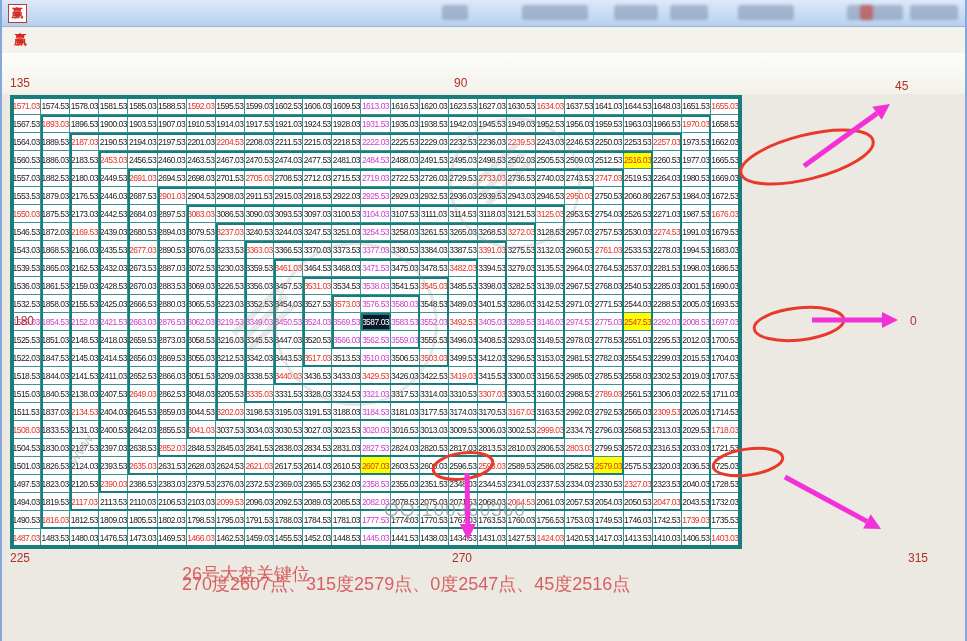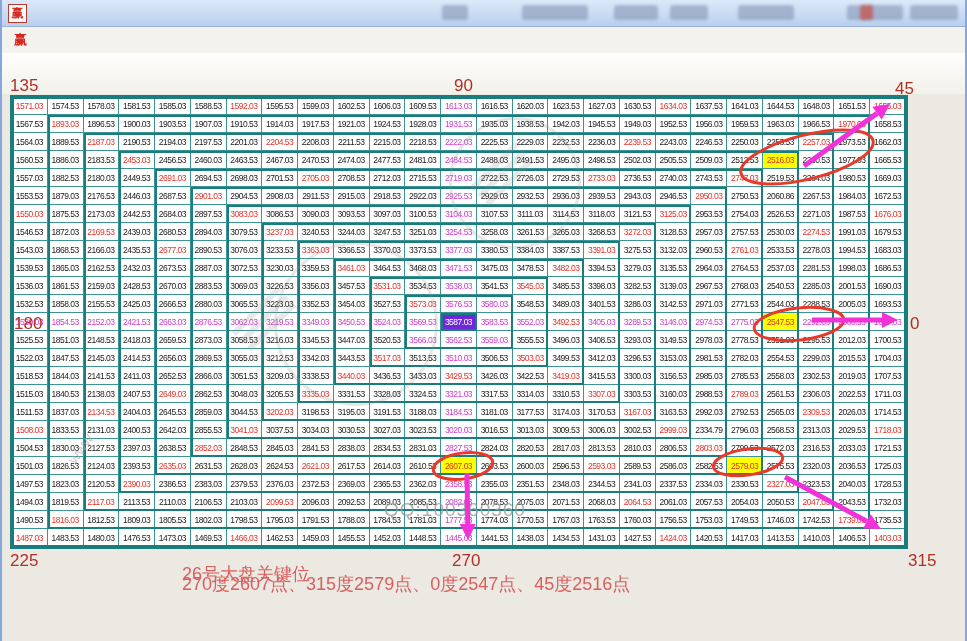--- a/index.html
+++ b/index.html
@@ -24,41 +24,41 @@
   .tb-label.l1{left:38px;}
   .tb-label.l2{left:190px;}
   .tb-input{position:absolute;left:114px;top:70px;width:62px;height:18px;border:1px solid #8a9cb2;background:#fff;color:#e03328;font-size:11px;font-family:"Liberation Sans",sans-serif;padding:0 2px;box-sizing:content-box;}
   .tb-select{position:absolute;left:234px;top:69px;width:68px;height:21px;border:1px solid #8a9cb2;background:#fff;box-sizing:border-box;}
   .tb-select .val{position:absolute;left:4px;top:3px;font-size:11px;color:#e03328;}
   .dd-btn{position:absolute;right:1px;top:1px;width:16px;height:17px;background:#ece9e2;border:1px solid #fff;border-right-color:#9a968c;border-bottom-color:#9a968c;font-size:7px;color:#333;text-align:center;line-height:17px;}
   .tb-btn{position:absolute;top:67px;height:25px;background:#ece9e2;border:1px solid #fff;border-right-color:#716f64;border-bottom-color:#716f64;box-shadow:1px 1px 0 #aaa;font-size:13px;color:#000;font-family:"Liberation Sans","DejaVu Sans",sans-serif;padding:0;}
   .tb-btn.b1{left:313px;width:56px;}
   .tb-btn.b2{left:371px;width:60px;outline:1px dotted #555;outline-offset:-4px;border:1px solid #333;box-shadow:inset 1px 1px 0 #fff, inset -1px -1px 0 #8c8a80;}
   
-  .gridwrap{position:absolute;left:8px;top:95px;width:898px;height:454px;background:#fff;border:2px solid #1a7d7d;box-sizing:border-box;text-align:right;}
+  .gridwrap{position:absolute;left:8px;top:95px;width:732px;height:454px;background:#fff;border:2px solid #1a7d7d;box-sizing:border-box;text-align:right;}
   .grid{position:absolute;left:0;top:0;width:100%;height:100%;display:grid;grid-template-columns:repeat(25,1fr);grid-template-rows:repeat(25,1fr);}
   .cell{border-right:1px solid #3b9393;border-bottom:1px solid #3b9393;font-size:8.5px;letter-spacing:-0.5px;color:#1a1a1a;display:flex;align-items:center;justify-content:center;overflow:hidden;white-space:nowrap;box-sizing:border-box;}
   .cell.red{color:#e03328;}
   .cell.magenta{color:#cc3ecc;}
   .cell.key{background:#ffff00;color:#e03328;}
-  .cell.center{background:#6d28d9;color:#ffffff;}
+  .cell.center{background:#0f172a;color:#ffffff;}
   .ring{position:absolute;border:2px solid #1a7d7d;box-sizing:border-box;pointer-events:none;}
   
   .wm{position:absolute;pointer-events:none;}
   .wm-circle{border:3px solid rgba(140,140,140,0.22);border-radius:50%;}
   .wm-c1{left:272px;top:242px;width:158px;height:158px;}
   .wm-c2{left:447px;top:117px;width:126px;height:126px;}
   .wm-bars span{display:block;width:64px;height:6px;background:rgba(140,140,140,0.20);margin:5px 0;}
   .wm-b1{left:230px;top:300px;transform:rotate(-45deg);}
   .wm-b2{left:468px;top:155px;transform:rotate(-45deg);}
   .wm-qq{left:382px;top:499px;font-size:19px;color:#9b9b9b;opacity:0.8;letter-spacing:1px;}
   .wm-www{left:62px;top:440px;font-size:15px;color:#a8a8a8;opacity:0.6;transform:rotate(-55deg);}
   
   #overlay{position:absolute;left:0;top:0;width:967px;height:641px;pointer-events:none;}
-  .corner-label{position:absolute;font-size:17px;color:#b03028;white-space:nowrap;}
+  .corner-label{position:absolute;font-size:12px;color:#b03028;white-space:nowrap;}
   .anno{position:absolute;left:180px;color:#d95f5f;font-size:18px;white-space:nowrap;}
   .anno.a1{top:562px;}
   .anno.a2{top:572px;}
 </style>
 </head>
 <body>
 
 <div class="window">
 
   <div class="titlebar">

